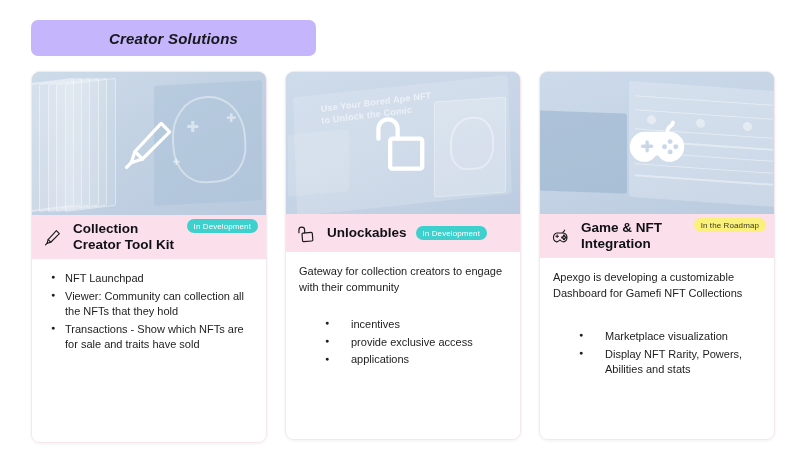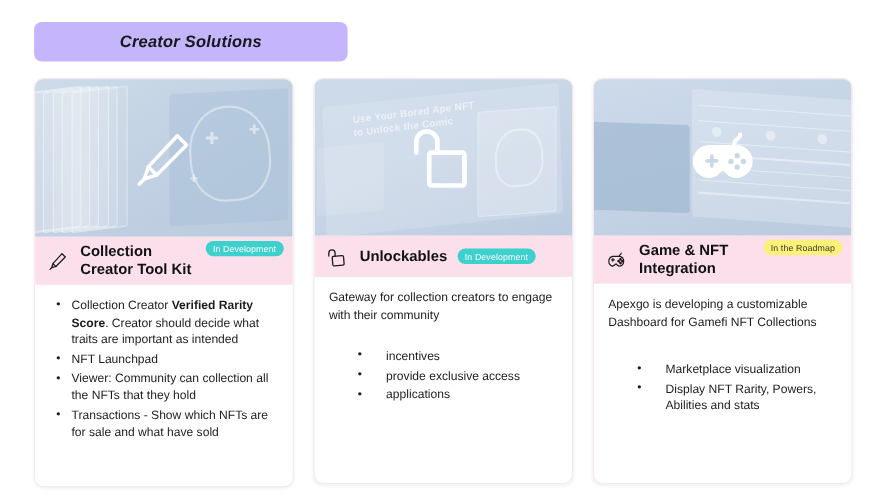--- a/index.html
+++ b/index.html
@@ -384,26 +384,23 @@
             <path d="M5.5 15.5 L9 19"></path>
             <path d="M4 20.5 L2 22.5"></path>
           </svg>
         </span>
         <span class="card-head-title">Collection Creator Tool Kit</span>
         <span class="badge badge-dev badge-wrap-stacked">In Development</span>
       </div>
 
       <div class="card-body">
         <ul class="bullets bullets-tight">
-          <li>
-            <span>Collection Creator </span><b>Verified Rarity Score</b><span>. Creator should decide what traits are important as intended</span>
-          </li>
           <li>NFT Launchpad</li>
           <li>Viewer: Community can collection all the NFTs that they hold</li>
-          <li>Transactions - Show which NFTs are for sale and what have sold</li>
+          <li>Transactions - Show which NFTs are for sale and traits have sold</li>
         </ul>
       </div>
     </div>
 
     <div class="card card-2">
       <div class="card-hero">
         <div class="hero-bg">
           <div class="hero2-base"></div>
           <div class="hero2-sheet"></div>
           <div class="hero2-headline">Use Your Bored Ape NFT to Unlock the Comic</div>

